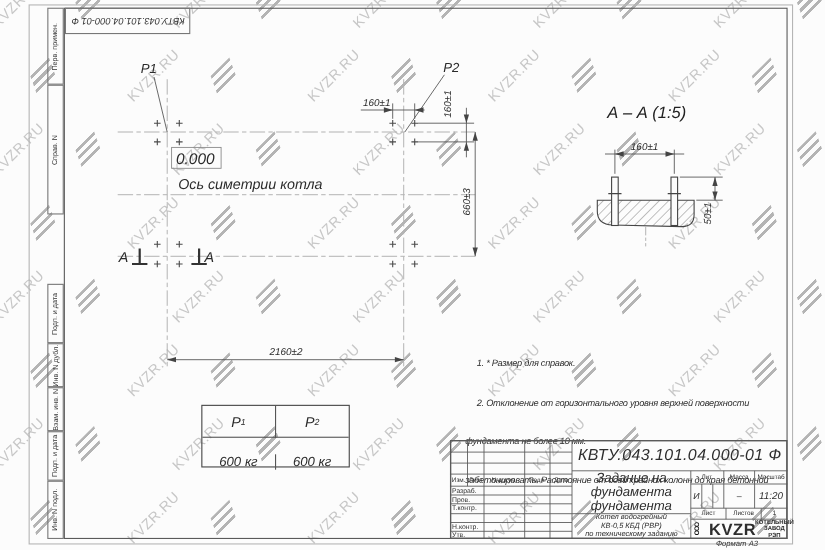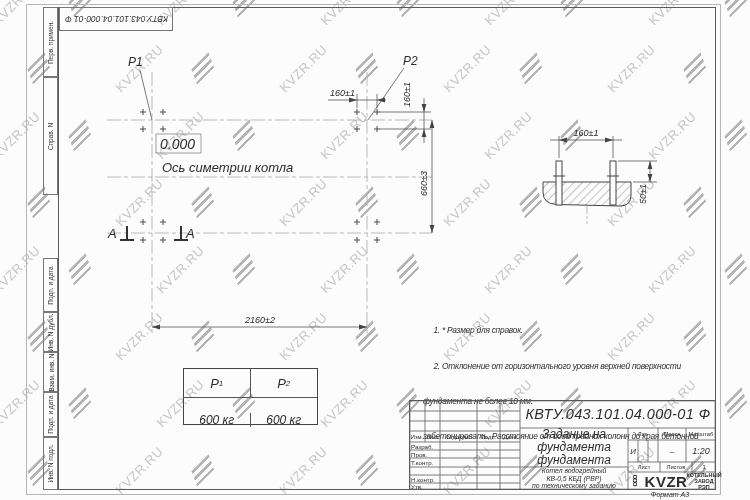--- a/index.html
+++ b/index.html
@@ -242,20 +242,21 @@
     <g stroke="#333" stroke-width="2">
       <line x1="37" y1="176" x2="37" y2="190"></line>
         <line x1="30" y1="190" x2="44" y2="190"></line>
       <line x1="91" y1="176" x2="91" y2="190"></line>
         <line x1="84" y1="190" x2="98" y2="190"></line>
     </g>
     <text x="18" y="188" font-size="13">А</text>
     <text x="96" y="188" font-size="13">А</text>
   </svg>
 
+  <div class="section-title">А – А (1:5)</div>
   <svg style="position:absolute;left:500px;top:120px;" width="200" height="115" viewBox="0 0 200 115">
     <defs>
       <pattern id="hatch" width="6" height="6" patternUnits="userSpaceOnUse" patternTransform="rotate(45)">
         <line x1="0" y1="0" x2="0" y2="6" stroke="#8d8d8d" stroke-width="1"></line>
       </pattern>
     </defs>
     <path d="M43,62 L131,62 L131,75 Q131,86 120,86 L57,84.5 Q43,84 43,72 Z" fill="url(#hatch)" stroke="#444" stroke-width="1"></path>
     <line x1="87" y1="86" x2="87" y2="104" stroke="#b2b2b2" stroke-width="0.9" stroke-dasharray="8 2 3 2"></line>
     <g stroke="#444" stroke-width="1">
       <rect x="56" y="41" width="6" height="44" fill="#fcfcfc"></rect>
@@ -362,21 +363,21 @@
       <div>Котел водогрейный</div>
       <div>КВ-0,5 КБД (РВР)</div>
       <div>по техническому заданию</div>
     </div>
 
     <div class="t c tb-small" style="left:219px;top:28px;width:30px;height:12px;">Лит.</div>
     <div class="t c tb-small" style="left:249px;top:28px;width:28px;height:12px;">Масса</div>
     <div class="t c tb-small" style="left:277px;top:28px;width:30px;height:12px;">Масштаб</div>
     <div class="t c" style="left:219px;top:40px;width:10px;height:22px;font-size:8px;font-style:italic;">И</div>
     <div class="t c" style="left:249px;top:40px;width:28px;height:22px;font-size:8px;">–</div>
-    <div class="t c" style="left:277px;top:40px;width:30px;height:22px;font-size:9px;font-style:italic;">1:20</div>
+    <div class="t c" style="left:277px;top:40px;width:30px;height:22px;font-size:9px;font-style:italic;">11:20</div>
 
     <div class="t c tb-small" style="left:219px;top:62px;width:32px;height:10px;">Лист</div>
     <div class="t c tb-small" style="left:251px;top:62px;width:32px;height:10px;">Листов</div>
     <div class="t c tb-small" style="left:283px;top:62px;width:24px;height:10px;">1</div>
 
     <div class="t c" style="left:220px;top:72px;width:12px;height:18px;">
       <span class="logo-ooo">ООО</span>
     </div>
     <div class="t c logo-name" style="left:231px;top:72px;width:52px;height:18px;">KVZR</div>
     <div class="t c logo-desc" style="left:283px;top:72px;width:24px;height:18px;flex-direction:column;">

